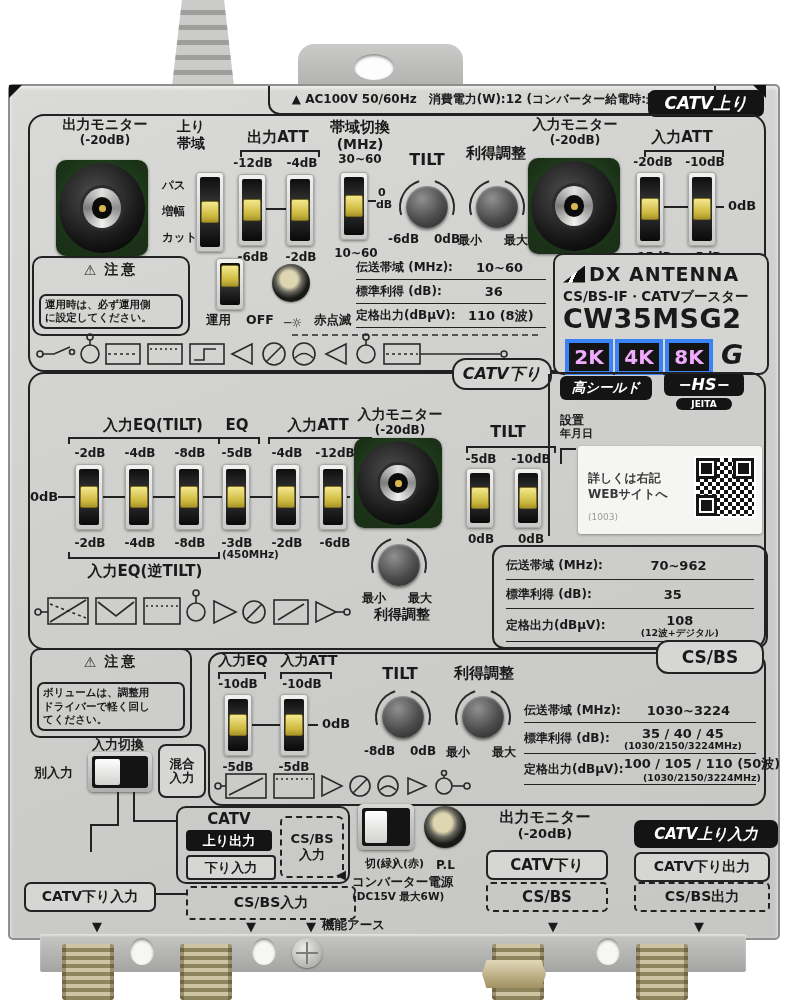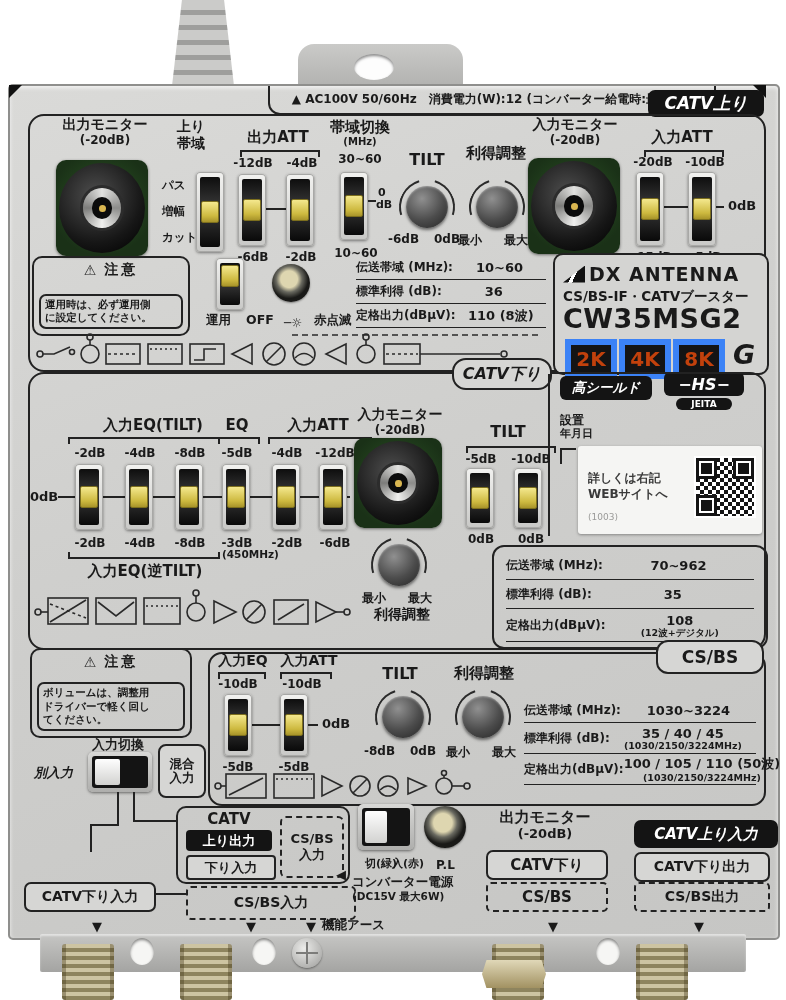--- a/index.html
+++ b/index.html
@@ -79,21 +79,21 @@
   .down-arrow-icon::before{content:"▼";font-size:13px;}
   .left-arrow-icon::before{content:"◀";font-size:13px;}
   .sun-icon::before{content:"─☼";font-weight:bold;font-size:12px;}
   
   .qrlabel{position:absolute;background:#f5f5f3;border-radius:3px;box-shadow:0 1px 3px rgba(0,0,0,.35);}
   .qr{position:absolute;background:#fff;}
   .qr .qm{position:absolute;inset:2px;background:repeating-conic-gradient(#141414 0% 25%,#fff 0% 50%);background-size:8px 8px;}
   .qf{position:absolute;width:15px;height:15px;border:3px solid #141414;background:#fff;}
   .qf::after{content:"";position:absolute;inset:2px;background:#141414;}
   
-  .kbox{background:#141414;color:#c2410c;font-weight:bold;font-size:20px;width:40px;height:28px;display:flex;align-items:center;justify-content:center;border:6px solid #3b82f6;}
+  .kbox{background:#141414;color:#f0abfc;font-weight:bold;font-size:20px;width:40px;height:28px;display:flex;align-items:center;justify-content:center;border:4px solid #3b82f6;}
   .dxicon{width:22px;height:17px;background:linear-gradient(115deg,#111 44%,#fff 44% 56%,#111 56%);clip-path:polygon(0 100%,100% 0,100% 100%);}
   .hsbadge{background:#141414;color:#fff;border-radius:6px;display:flex;align-items:center;justify-content:center;font-weight:bold;font-style:italic;}
   
   .plate{position:absolute;left:40px;top:934px;width:706px;height:38px;background:linear-gradient(#c6c6c4,#a4a4a2);border-radius:2px;box-shadow:inset 0 2px 2px rgba(255,255,255,.5);}
   .hole-oval{position:absolute;width:24px;height:27px;border-radius:50%;background:#f6f6f4;box-shadow:inset 0 2px 3px rgba(0,0,0,.45);}
   .screw{position:absolute;width:30px;height:30px;border-radius:50%;background:radial-gradient(circle at 40% 35%,#ececea,#9c9c9a);box-shadow:0 1px 2px rgba(0,0,0,.4);}
   .screw::before,.screw::after{content:"";position:absolute;background:#7c7c7a;}
   .screw::before{left:46%;top:12%;width:8%;height:76%;}
   .screw::after{top:46%;left:12%;height:8%;width:76%;}
   .bolt{position:absolute;width:44px;background:repeating-linear-gradient(180deg,#cdc4a2 0 4px,#8e845e 4px 8px);
@@ -156,21 +156,21 @@
     </div>
   <div class="slide-v" style="left:286px;top:174px;height:72px;">
       <div class="slot">
         <div class="knob-y"></div>
       </div>
     </div>
   <div class="lbl c" style="left:230px;top:250px;width:46px;font-size:12px;">-6dB</div>
   <div class="lbl c" style="left:280px;top:250px;width:42px;font-size:12px;">-2dB</div>
 
   <div class="lbl c" style="left:322px;top:118px;width:76px;font-size:15px;">帯域切換</div>
-  <div class="lbl c" style="left:322px;top:136px;width:76px;font-size:10px;">(MHz)</div>
+  <div class="lbl c" style="left:322px;top:136px;width:76px;font-size:14px;">(MHz)</div>
   <div class="lbl c" style="left:322px;top:152px;width:76px;font-size:12px;">30~60</div>
   <div class="slide-v" style="left:340px;top:172px;height:68px;">
       <div class="slot">
         <div class="knob-y"></div>
       </div>
     </div>
   <div class="wire" style="left:368px;top:200px;width:8px;height:2px;"></div>
   <div class="lbl" style="left:378px;top:186px;font-size:11px;">0</div>
   <div class="lbl" style="left:376px;top:198px;font-size:11px;">dB</div>
   <div class="lbl c" style="left:320px;top:246px;width:72px;font-size:12px;">10~60</div>
@@ -447,21 +447,21 @@
 
   <div class="caution" style="left:30px;top:648px;width:158px;height:86px;">
     <div class="ct">
         <span class="warn-icon"></span>
         <span>注意</span>
       </div>
     <div class="ci"><span>ボリュームは、調整用</span><br><span>ドライバーで軽く回し</span><br><span>てください。</span></div>
   </div>
 
   <div class="lbl c" style="left:76px;top:736px;width:84px;font-size:13px;">入力切換</div>
-  <div class="lbl" style="left:34px;top:764px;font-size:13px;font-style:italic;">別入力</div>
+  <div class="lbl" style="left:34px;top:764px;font-size:13px;">別入力</div>
   <div class="slide-h" style="left:88px;top:752px;width:64px;height:40px;">
       <div class="slot">
         <div class="knob-w"></div>
       </div>
     </div>
   <div class="badge-outline" style="left:158px;top:744px;width:44px;height:50px;font-size:12.5px;border-radius:8px;flex-direction:column;line-height:1.15;">
     <span>混合</span>
       <span>入力</span>
   </div>
 

